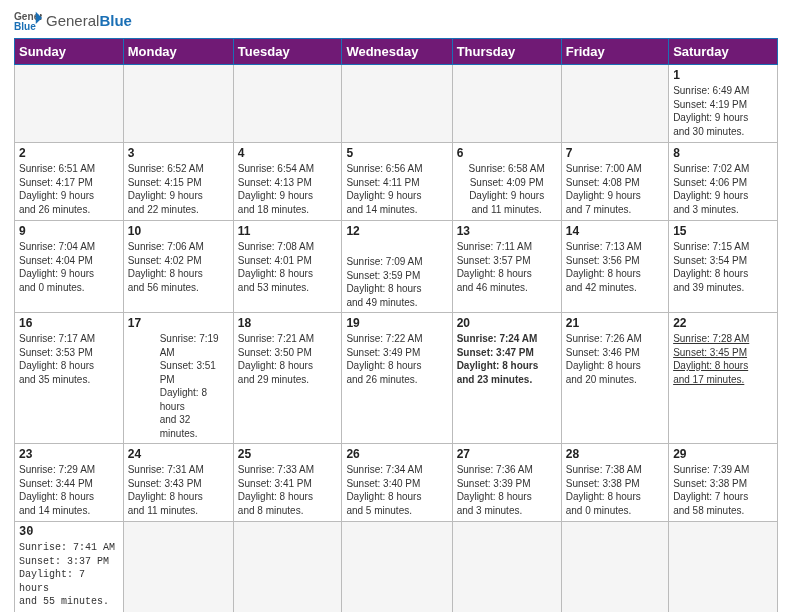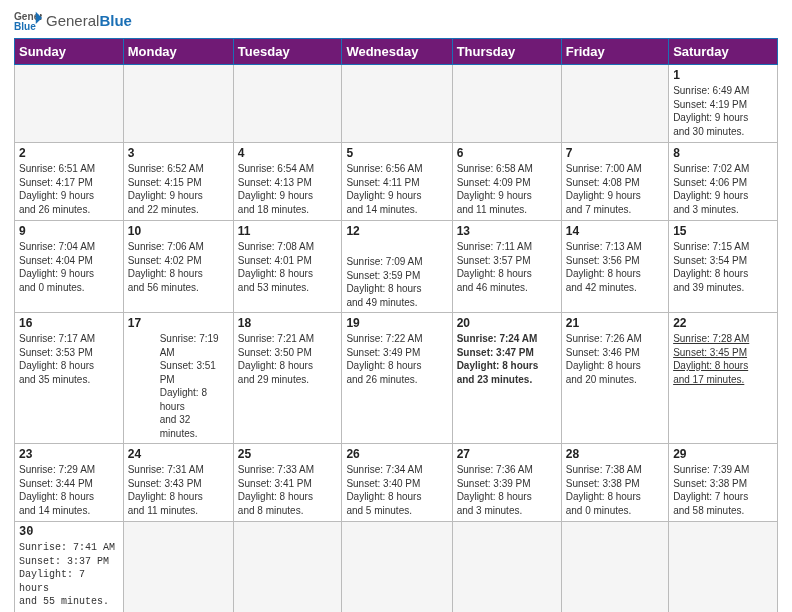--- a/index.html
+++ b/index.html
@@ -174,21 +174,21 @@
           </td>
           <td>
             <span class="day-number">5</span>
             <div class="day-info" style="white-space: pre-line;">Sunrise: 6:56 AM
 Sunset: 4:11 PM
 Daylight: 9 hours
 and 14 minutes.</div>
           </td>
           <td>
             <span class="day-number">6</span>
-            <div class="day-info" style="white-space: pre-line;">Sunrise: 6:58 AM
+            <div class="day-info" style="white-space: pre-line; text-align: center;">Sunrise: 6:58 AM
 Sunset: 4:09 PM
 Daylight: 9 hours
 and 11 minutes.</div>
           </td>
           <td>
             <span class="day-number">7</span>
             <div class="day-info" style="white-space: pre-line;">Sunrise: 7:00 AM
 Sunset: 4:08 PM
 Daylight: 9 hours
 and 7 minutes.</div>

